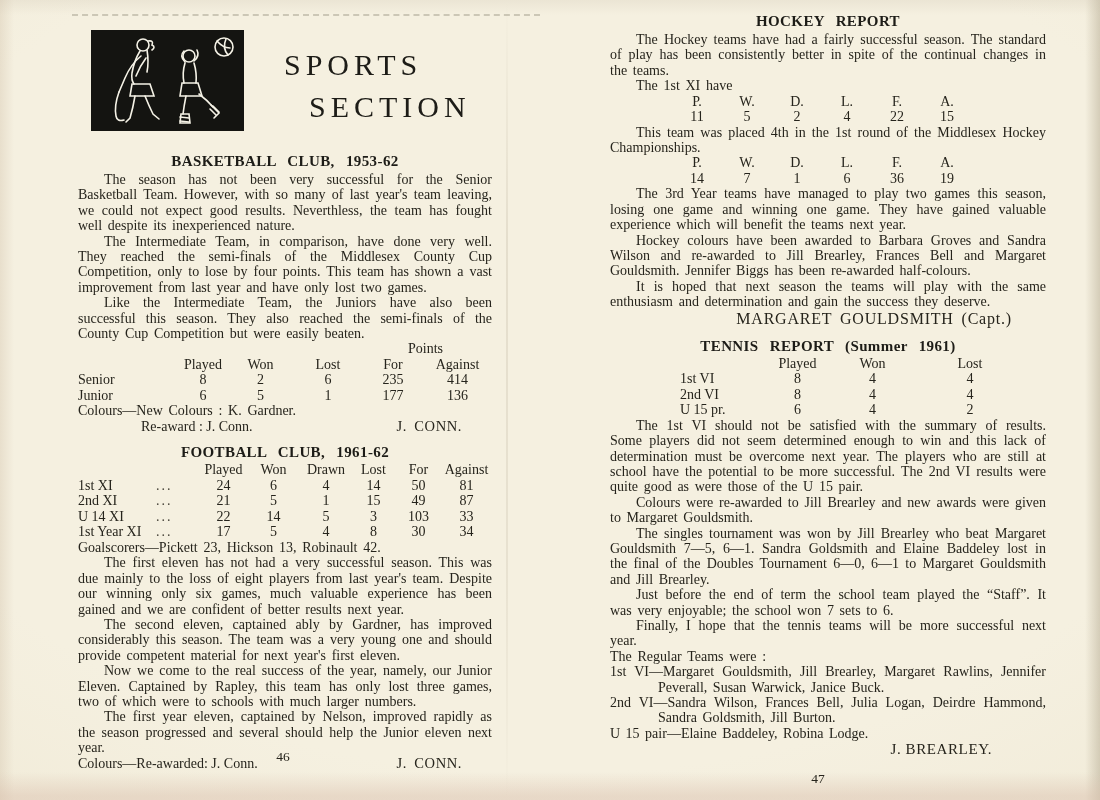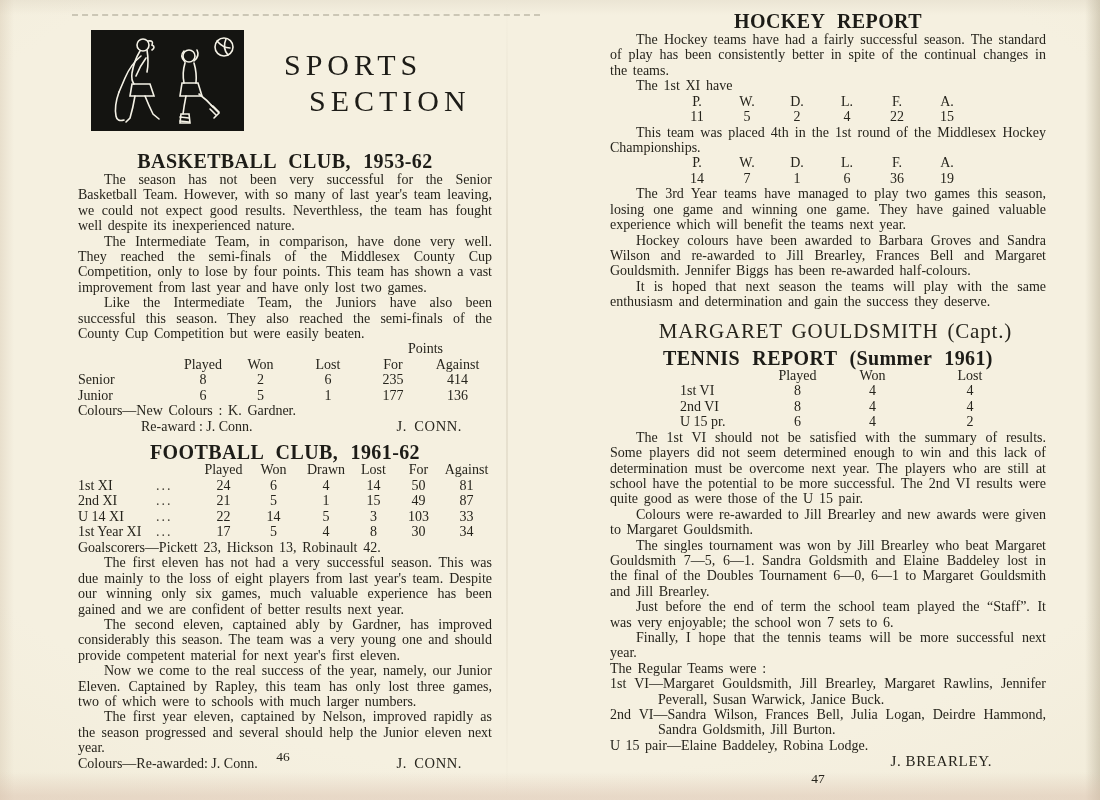--- a/index.html
+++ b/index.html
@@ -17,45 +17,45 @@
   .crop-line{position:absolute;left:72px;top:14px;width:468px;height:0;
     border-top:2px dashed rgba(122,114,96,.33);}
   .page{position:absolute;top:0;}
   .page-left{left:78px;width:414px;}
   .page-right{left:610px;width:436px;}
 
   .lp-header{position:relative;height:146px;}
   .illustration{position:absolute;left:13px;top:30px;width:153px;height:101px;}
   .big-title{position:absolute;font-size:30px;letter-spacing:5px;color:#1d1c17;}
   .big-title.t1{left:206px;top:48px;}
-  .big-title.t2{left:231px;top:84px;}
-
-  h2{margin:0;text-align:center;font-size:20px;font-weight:bold;color:#1d1c17;
+  .big-title.t2{left:231px;top:90px;}
+
+  h2{margin:0;text-align:center;font-size:15px;font-weight:bold;color:#1d1c17;
      letter-spacing:.4px;word-spacing:7px;line-height:18px;}
   .h-bb{margin:6px 0 2px;}
   .h-fb{margin:9px 0 1px;}
   .h-hk{margin:12px 0 2px;}
   .h-tn{margin:10px 0 1px;}
 
   .body{font-size:14px;line-height:15.4px;text-align:justify;word-spacing:2.2px;margin:0;}
   .ind{text-indent:26px;}
   .plain{text-align:left;}
 
   table{border-collapse:collapse;table-layout:fixed;}
   td{padding:0;font-size:14px;line-height:15.5px;text-align:center;white-space:nowrap;
      font-family:"Liberation Serif", serif;color:#26241c;}
   td.team{text-align:left;}
   td.dots{text-align:left;letter-spacing:2px;color:#4a463c;}
 
   .points-label{margin-left:330px;font-size:14px;line-height:15.4px;}
   .flexline{display:flex;justify-content:space-between;font-size:14px;line-height:15.6px;text-align:center;}
   .sig{font-size:14.5px;letter-spacing:.6px;word-spacing:3px;padding-right:30px;}
   .reaward{margin-left:63px;}
-  .sig-center{text-align:right;padding-right:34px;font-size:21px;letter-spacing:.8px;
-    word-spacing:3px;line-height:16px;margin-top:13px;}
+  .sig-center{text-align:right;padding-right:34px;font-size:16px;letter-spacing:.8px;
+    word-spacing:3px;line-height:16px;margin-top:1px;}
   .sig-right{text-align:right;padding-right:54px;font-size:15px;letter-spacing:.6px;line-height:16px;}
 
   .bb-table{width:414px;}
   .fb-table{width:414px;}
   .hk-table{width:300px;margin-left:62px;}
   .tn-table{width:340px;margin-left:70px;}
 
   .hang{font-size:14px;line-height:15.4px;text-align:justify;word-spacing:2px;
         padding-left:48px;text-indent:-48px;margin:0;}
   .page-number{position:absolute;width:40px;text-align:center;font-size:13.5px;color:#26241c;}

